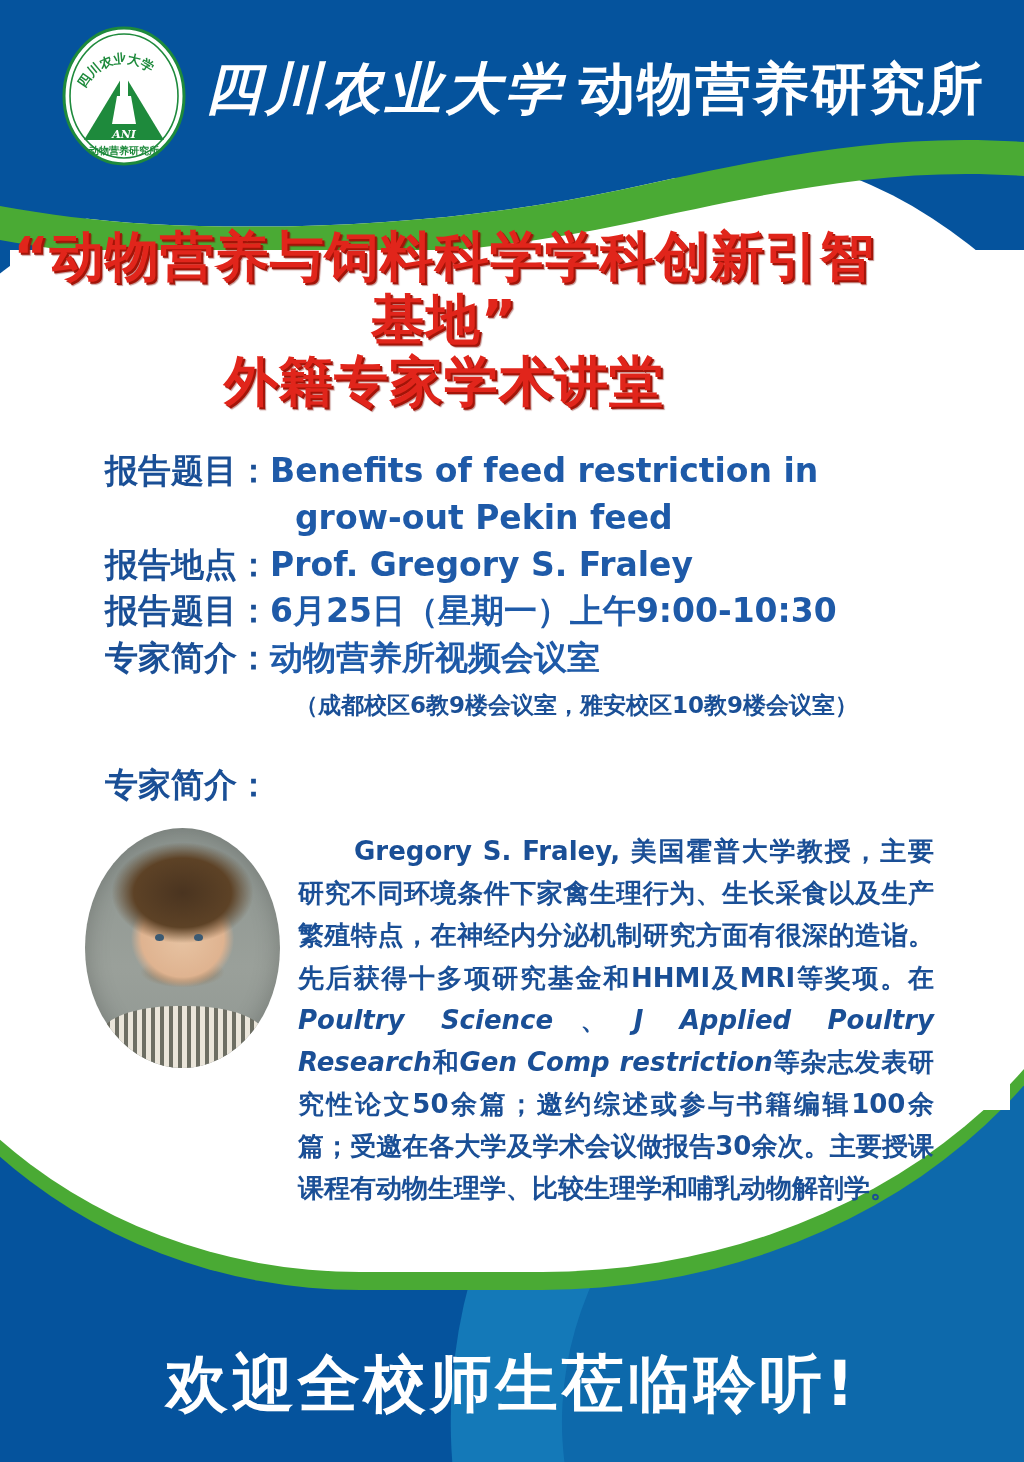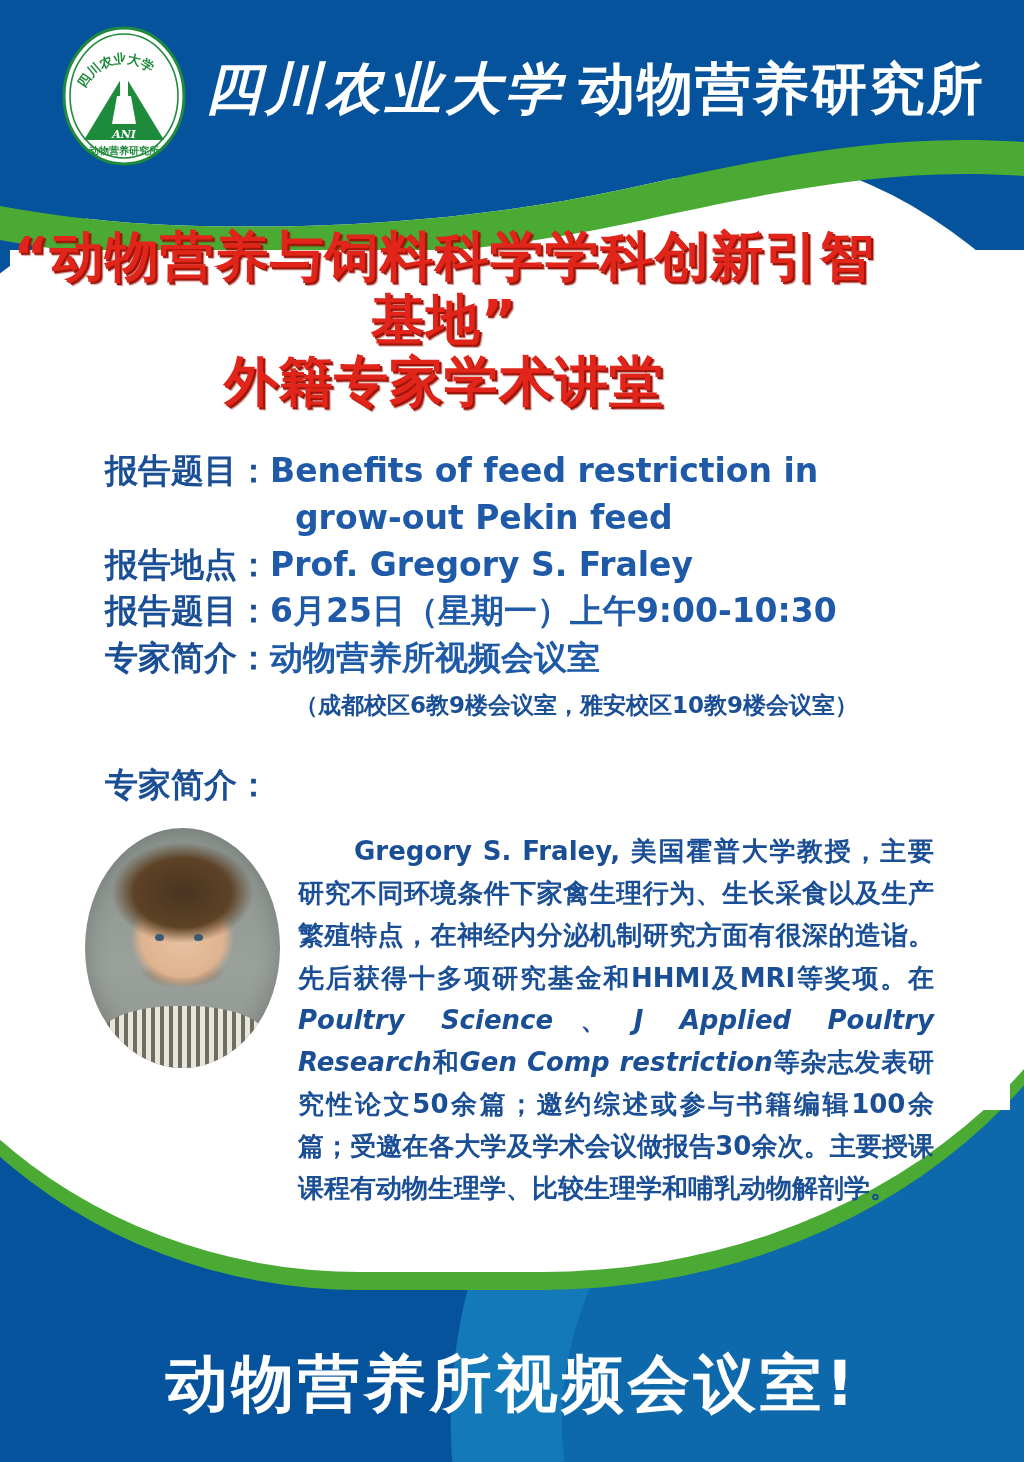--- a/index.html
+++ b/index.html
@@ -205,15 +205,15 @@
         <div class="eyeR"></div>
         <div class="shirt"></div>
       </div>
       <div class="bio-text">
         <span class="ind"></span><span>Gregory S. Fraley, 美国霍普大学教授，主要研究不同环境条件下家禽生理行为、生长采食以及生产繁殖特点，在神经内分泌机制研究方面有很深的造诣。先后获得十多项研究基金和HHMI及MRI等奖项。在</span><i>Poultry Science</i><span>、</span><i>J Applied Poultry Research</i><span>和</span><i>Gen Comp restriction</i><span>等杂志发表研究性论文50余篇；邀约综述或参与书籍编辑100余篇；受邀在各大学及学术会议做报告30余次。主要授课课程有动物生理学、比较生理学和哺乳动物解剖学。</span>
       </div>
     </div>
 
   </div>
 
-  <div class="footer-text">动物营养所视频会议室!</div>
+  <div class="footer-text">欢迎全校师生莅临聆听!</div>
 
 </div>
 
 </body></html>

